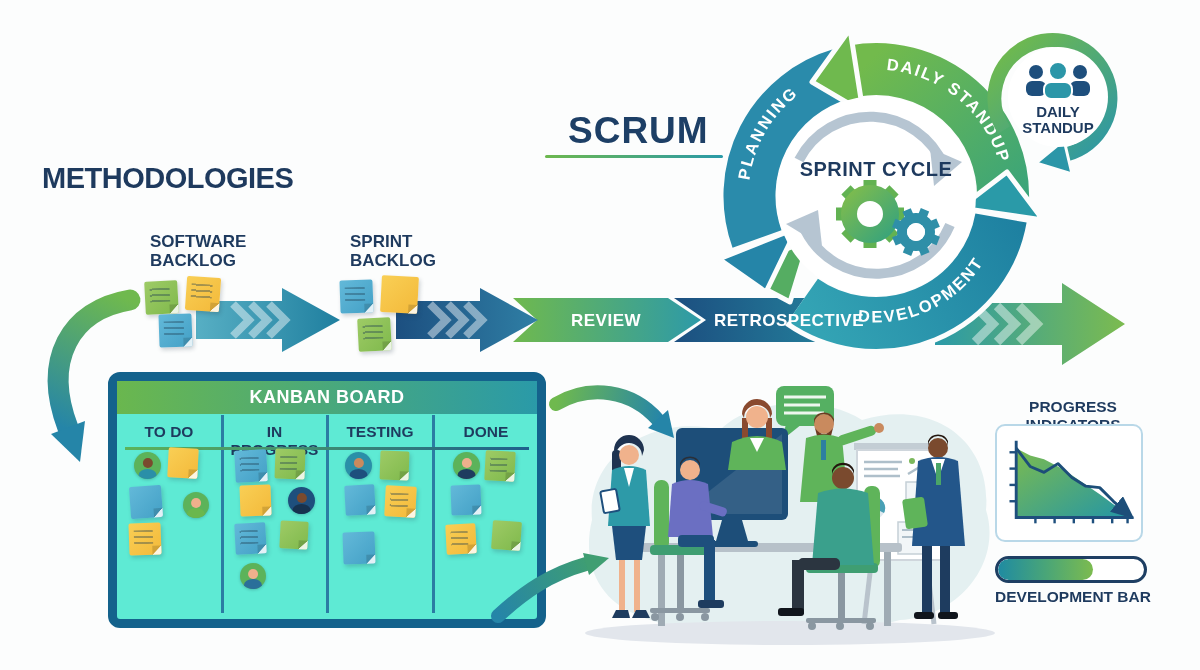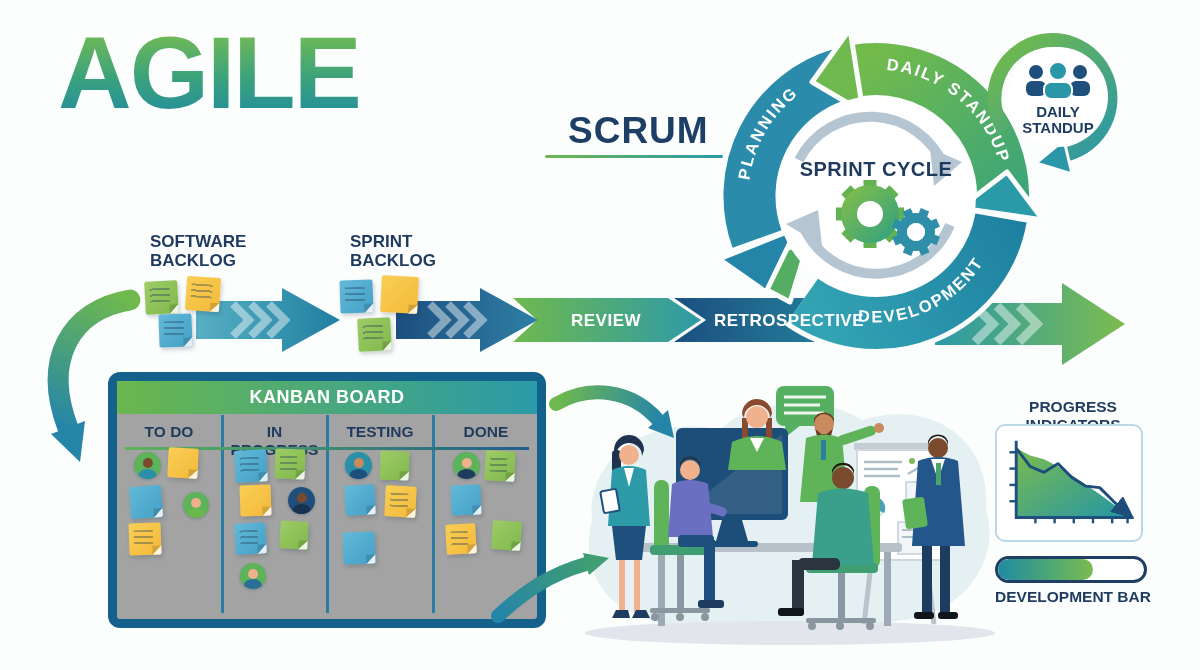--- a/index.html
+++ b/index.html
@@ -38,21 +38,21 @@
   
   .avatar { position:absolute; border-radius:50%; overflow:hidden; box-shadow:0 1px 3px rgba(20,40,60,.25); }
   .avatar::before { content:""; position:absolute; left:50%; top:22%; width:38%; height:38%;
     transform:translateX(-50%); border-radius:50%; background:var(--skin,#f0b08c); }
   .avatar::after { content:""; position:absolute; left:50%; top:62%; width:70%; height:48%;
     transform:translateX(-50%); border-radius:50% 50% 0 0; background:var(--shirt,#2a6f9a); }
   .avatar.bg-green { background:#5cb35a; } .avatar.bg-teal { background:#2a8fa8; } .avatar.bg-navy { background:#1e4f7d; }
   .avatar.skin-dark { --skin:#7a4a2e; } .avatar.skin-tan { --skin:#c98a5e; } .avatar.skin-light { --skin:#f0b08c; }
 
   
-  #kanban-board { left:108px; top:372px; width:438px; height:256px; background:#a3a3a3;
+  #kanban-board { left:108px; top:372px; width:438px; height:256px; background:#5eead4;
     border:9px solid #14628c; border-radius:12px; z-index:2; }
   #kanban-header { position:absolute; left:0; top:0; right:0; height:33px;
     background:linear-gradient(90deg,#6ab74e,#2a9aa8); display:flex; align-items:center; justify-content:center;
     color:#fff; font-weight:800; font-size:18px; letter-spacing:.5px; }
   .kanban-col-label { position:absolute; top:42px; color:#1e3a5e; font-weight:800; font-size:15.5px; text-align:center; }
   #kanban-rule { position:absolute; left:8px; right:8px; top:66px; height:3px;
     background:linear-gradient(90deg,#5cb35a,#1e5f8c); }
   .kanban-divider { position:absolute; top:34px; bottom:6px; width:2.5px; background:#2b7ca3; }
 
   
@@ -64,21 +64,21 @@
   #completion-fill { height:100%; border-radius:11px; background:linear-gradient(90deg,#1f8ba2,#49a578,#7cbb4f); }
   #completion-label { left:993px; top:588px; width:160px; text-align:center; color:#1e3a5e; font-weight:800; font-size:15.5px; }
 
   .z1 { z-index:1; } .z2 { z-index:2; } .z4 { z-index:4; pointer-events:none; }
 </style>
 </head>
 <body>
 
 <div id="canvas">
 
-  <div class="abs" id="agile-title">AGILE</div>
+  <div class="abs subtitle" id="subtitle-2">METHODOLOGIES</div>
 
   <div class="abs" id="scrum-heading">SCRUM</div>
   <div class="abs" id="scrum-underline"></div>
 
   <div class="abs flow-label" id="product-backlog-label">
     <div>SOFTWARE</div>
     <div>BACKLOG</div>
   </div>
   <div class="abs flow-label" id="sprint-backlog-label">
     <div>SPRINT</div>

